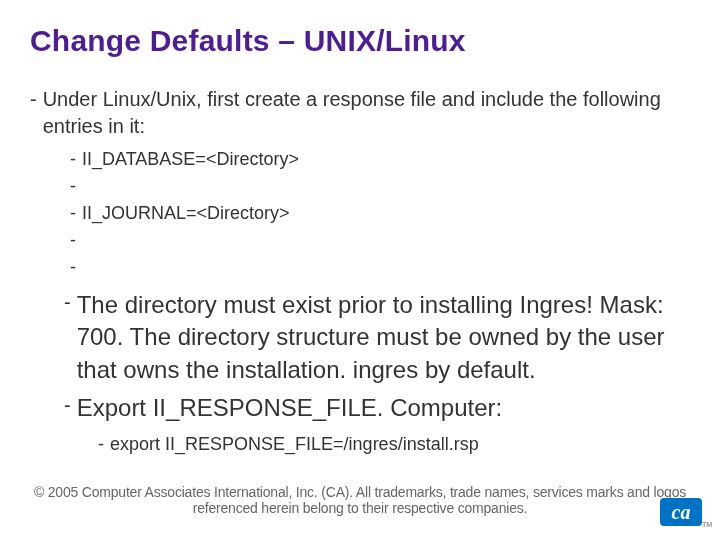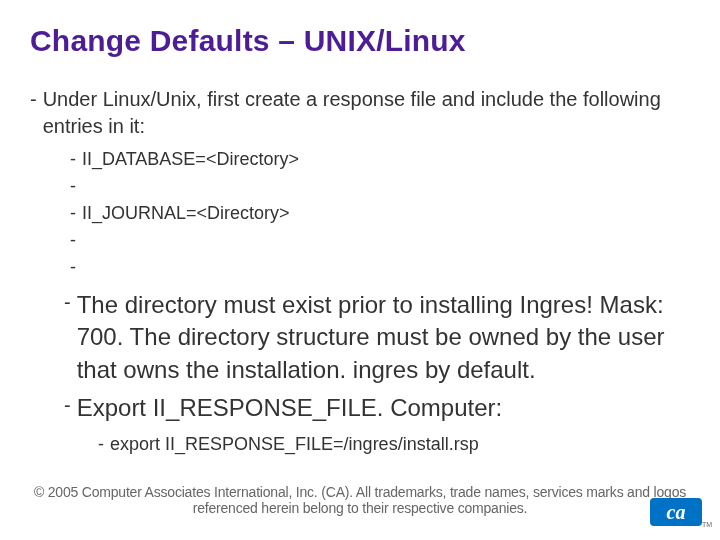--- a/index.html
+++ b/index.html
@@ -14,21 +14,21 @@
   .l2 { font-size: 18px; line-height: 1.5; }
   .l2 .dash { font-size: 18px; }
   .mono { font-family: Liberation Sans, sans-serif; }
   .sub1 { margin-left: 34px; font-size: 20px; line-height: 1.35; margin-bottom: 6px; }
   .sub1 .dash { font-size: 20px; }
   .sub1-body { font-size: 24px; }
   .l3wrap { margin: 4px 0 0 68px; }
   .l3 { font-size: 18px; line-height: 1.5; }
   .copyright { position: absolute; bottom: 24px; left: 0; right: 0; text-align: center; font-size: 14px; color: #666; letter-spacing: -0.2px; }
   .logo { position: absolute; right: 18px; bottom: 14px; }
-  .logo-box { width: 52px; height: 28px; background: #0072c6; border-radius: 4px; display: flex; align-items: center; justify-content: center; position: relative; }
+  .logo-box { width: 42px; height: 28px; background: #0072c6; border-radius: 4px; display: flex; align-items: center; justify-content: center; position: relative; }
   .logo-text { color: #fff; font-family: Georgia, 'Times New Roman', serif; font-style: italic; font-weight: bold; font-size: 20px; line-height: 1; }
   .logo-tm { position: absolute; right: -10px; bottom: -2px; font-size: 7px; color: #666; }
 </style>
 </head>
 <body>
 
 <div class="slide">
 
   <h1 class="title">Change Defaults – UNIX/Linux</h1>
 

